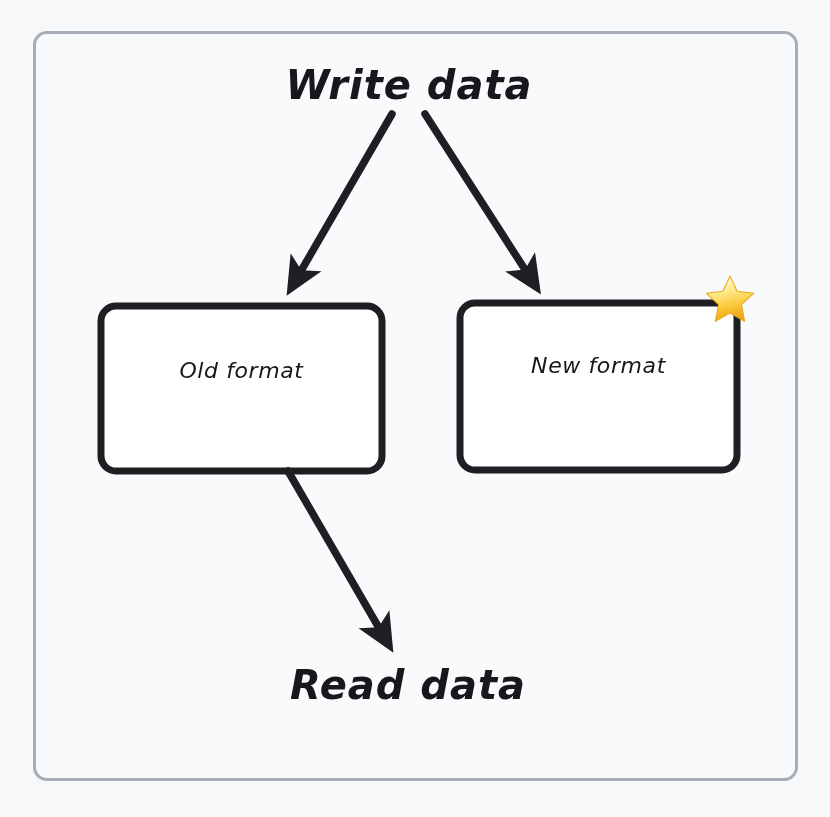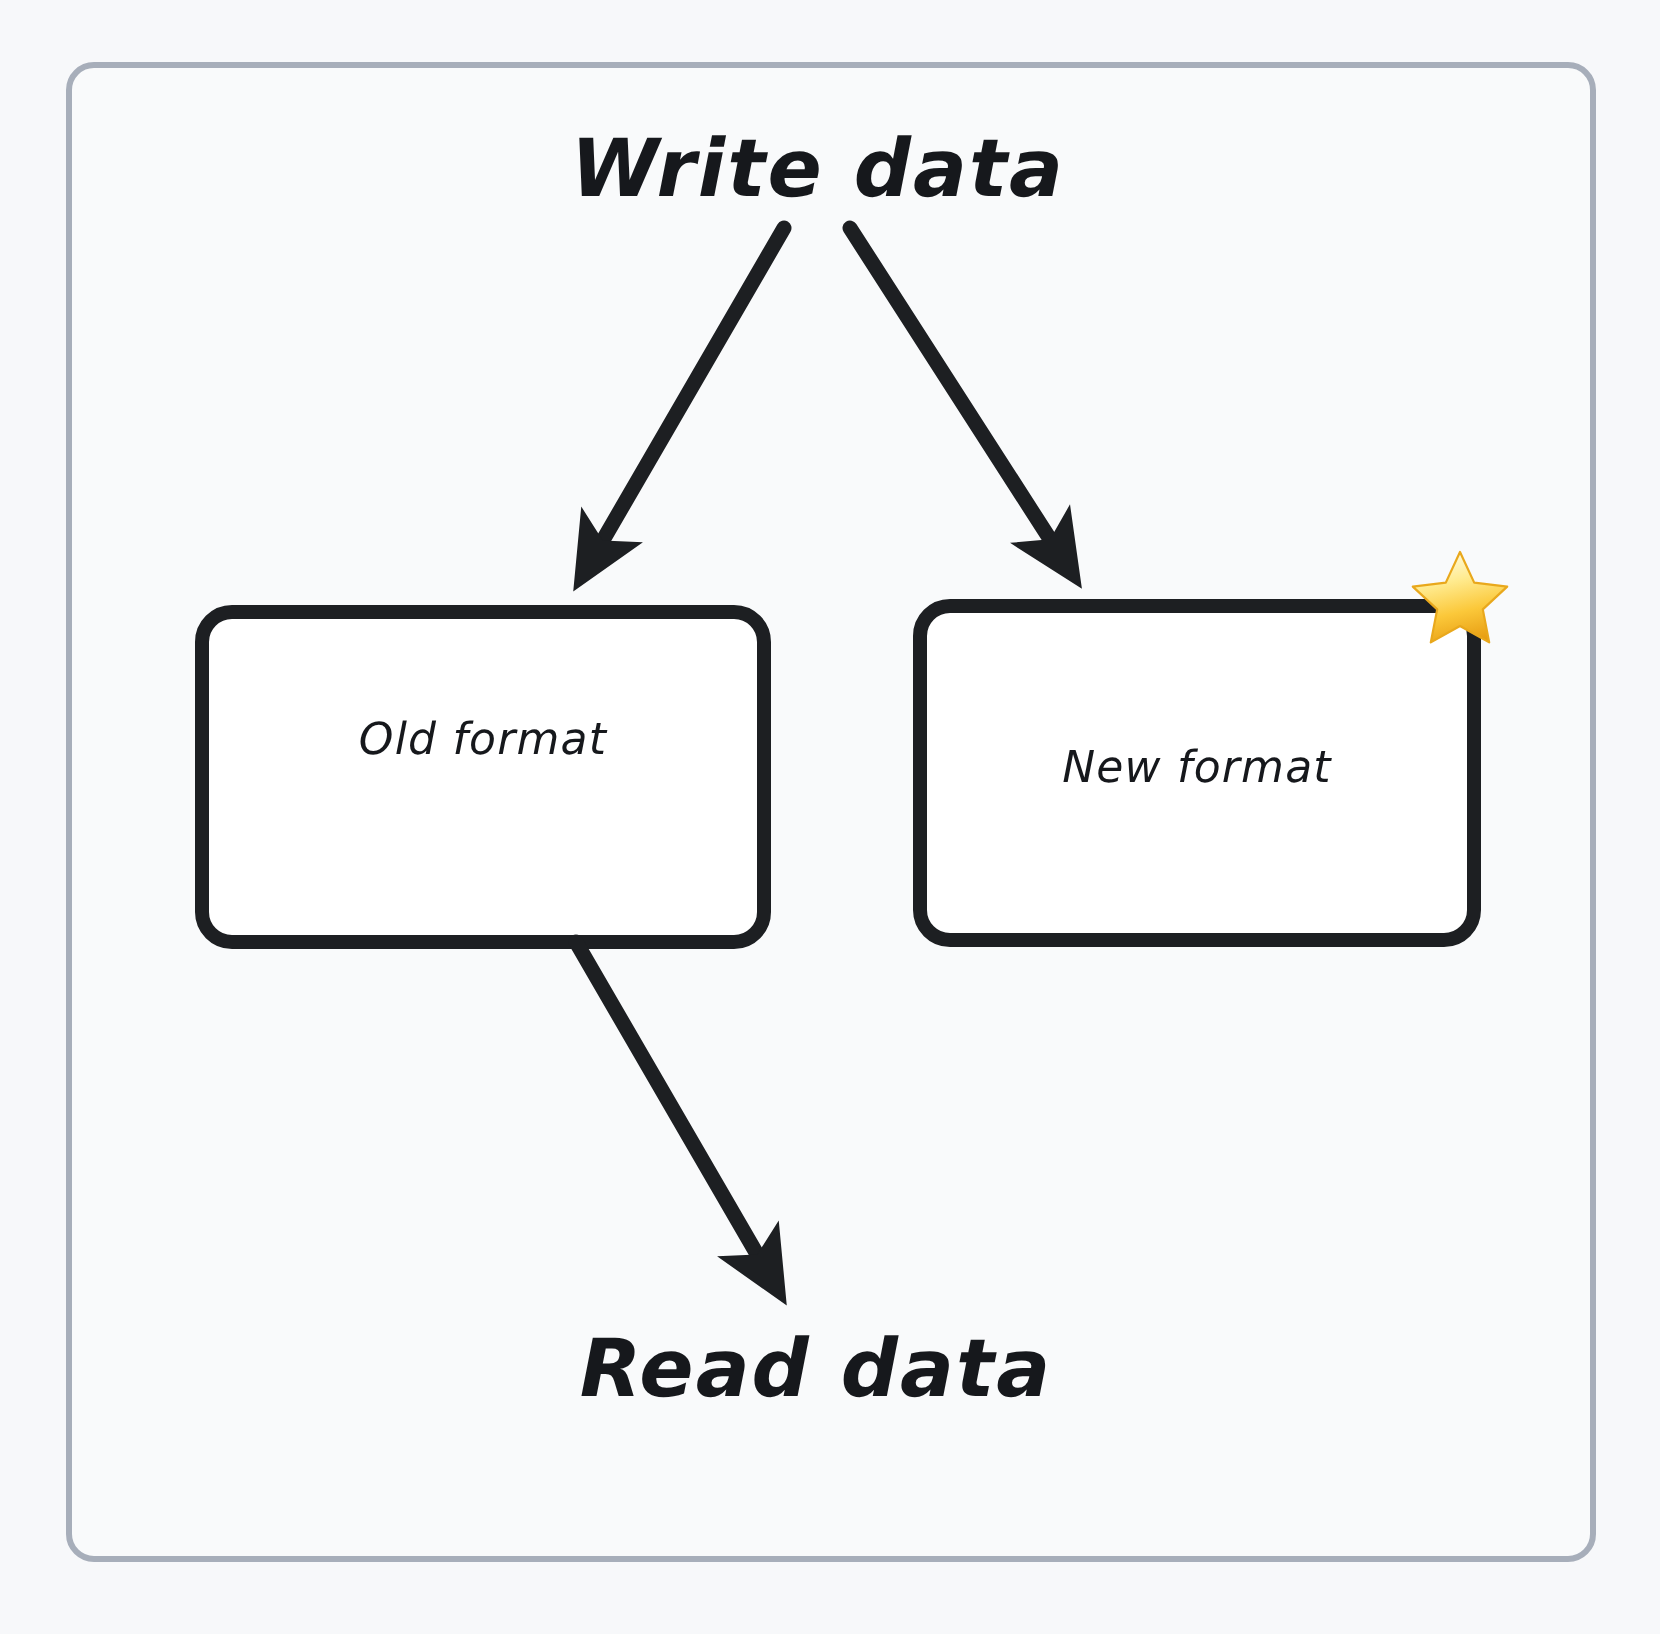--- a/index.html
+++ b/index.html
@@ -79,21 +79,21 @@
     transform: translateX(-7px);
   }
   #old-format-label {
     left: 100px;
     top: 358px;
     width: 283px;
     text-align: center;
   }
   #new-format-label {
     left: 459px;
-    top: 372px;
+    top: 353px;
     width: 279px;
     text-align: center;
   }
 
   
   .star-badge {
     position: absolute;
     left: 702px;
     top: 272px;
     width: 56px;

